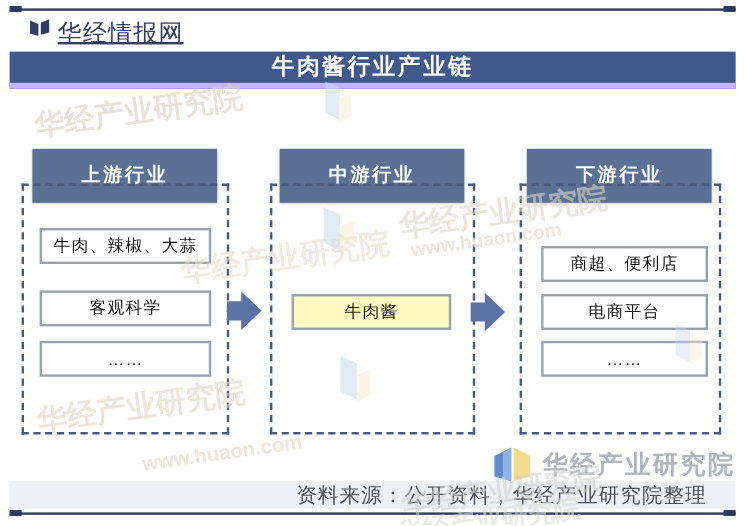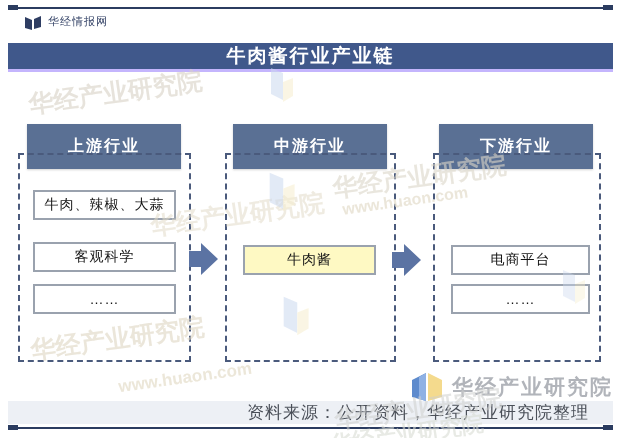--- a/index.html
+++ b/index.html
@@ -12,27 +12,27 @@
   .rule .cap{position:absolute;top:-2px;width:10px;height:5px;background:#2b3c60;}
   .rule .cap.left{left:0;}
   .rule .cap.right{right:0;}
   .rule.top{top:7px;}
   .rule.bottom{top:427px;}
 
   
   .brand-row{position:absolute;left:8px;right:8px;top:13px;height:22px;}
   .site-logo{position:absolute;left:16px;top:2px;width:18px;height:16px;}
   .site-logo svg{display:block;}
-  .site-name{position:absolute;left:40px;top:1px;font-size:11px;color:#2e3d62;letter-spacing:1px;}
+  .site-name{position:absolute;left:40px;top:1px;font-size:20px;color:#2e3d62;letter-spacing:1px;text-decoration:underline;}
   .slogan{position:absolute;right:2px;top:1px;font-size:14px;color:#2e3d62;letter-spacing:1px;}
 
   
   .title-bar{
     position:absolute;left:8px;top:43px;width:605px;height:26px;background:#40588b;
-    border-bottom:3px solid #c4b5fd;display:flex;align-items:center;justify-content:center;
+    border-bottom:5px solid #c4b5fd;display:flex;align-items:center;justify-content:center;
   }
   .title-bar .title{color:#ffffff;font-size:19px;font-weight:bold;letter-spacing:2px;}
 
   
   .col-header{
     position:absolute;top:124px;height:45px;background:#5a7094;color:#fff;
     display:flex;align-items:center;justify-content:center;
     font-size:16px;font-weight:bold;letter-spacing:2px;box-shadow:0 1px 2px rgba(0,0,0,.18);
   }
   .col-header.up{left:27px;width:154px;}
@@ -168,20 +168,21 @@
     <div class="dash-box mid"></div>
     <div class="item-box filled" style="left:243px;top:245px;width:129px;">牛肉酱</div>
 
     <div class="flow-arrow a2">
       <svg width="30" height="34" viewBox="0 0 30 34">
           <polygon points="0,9 12,9 12,1 29,17 12,33 12,25 0,25" fill="#5b73a3"></polygon>
         </svg>
     </div>
 
     <div class="dash-box down"></div>
+    <div class="item-box" style="left:451px;top:205px;width:135px;">商超、便利店</div>
     <div class="item-box" style="left:451px;top:245px;width:135px;">电商平台</div>
     <div class="item-box" style="left:451px;top:284px;width:135px;">……</div>
 
     <div class="footer-brand">
       <span class="book">
         <svg width="34" height="30" viewBox="0 0 34 30">
           <polygon points="2,8 16,1 16,29 2,25" fill="#5e8bcd"></polygon>
           <polygon points="9,5 16,1 16,29 9,27" fill="#8fb1e4"></polygon>
           <polygon points="18,1 32,8 32,25 18,29" fill="#f4da8d"></polygon>
         </svg>

